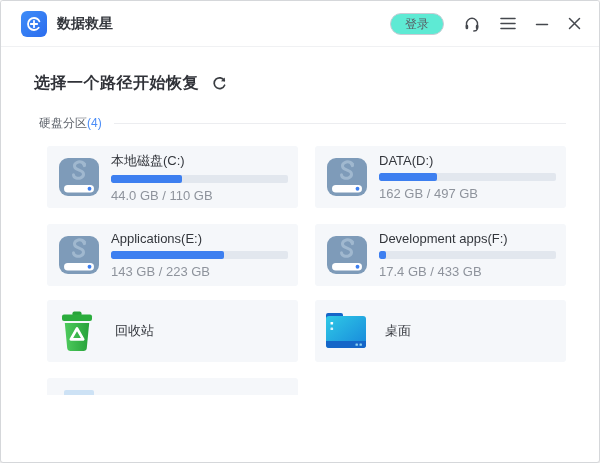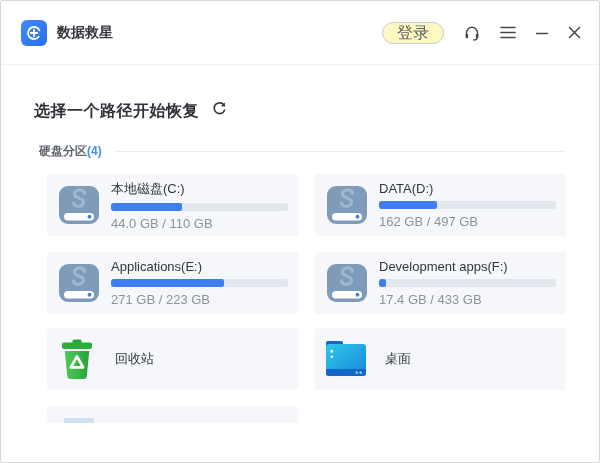--- a/index.html
+++ b/index.html
@@ -5,42 +5,42 @@
   * { margin:0; padding:0; box-sizing:border-box; }
   html,body { background:#fafafa; }
   body { font-family:"Liberation Sans","DejaVu Sans",sans-serif; }
   .window {
     position:relative; width:600px; height:463px; background:#fff;
     border:1px solid #d5d7da; border-radius:3px; overflow:hidden;
     box-shadow:0 2px 5px rgba(0,0,0,.12);
   }
   
   .titlebar {
-    height:64px; display:flex; align-items:center; padding:0 18px 0 20px;
+    height:46px; display:flex; align-items:center; padding:0 18px 0 20px;
     border-bottom:1px solid #f0f1f3; background:#fff;
   }
   .logo {
     width:26px; height:26px; border-radius:6px; flex:0 0 auto;
     background:linear-gradient(135deg,#3f8df8,#2b6cee);
     display:flex; align-items:center; justify-content:center;
   }
   .app-title { font-size:14px; font-weight:700; color:#33363c; margin-left:10px; }
   .tb-right { margin-left:auto; display:flex; align-items:center; gap:19px; }
   .login-btn {
     height:22px; padding:0 14px; border:1px solid #c8ccd4; border-radius:11px;
-    background:#fef9c3; font-size:16px; color:#5a5e66; line-height:20px; cursor:pointer;
+    background:#5eead4; font-size:12px; color:#5a5e66; line-height:20px; cursor:pointer;
     font-family:inherit;
   }
   .tb-icon { display:flex; align-items:center; justify-content:center; cursor:pointer; }
   
   .main { padding:20px 33px 0 33px; }
-  .page-heading-row { display:flex; align-items:flex-start; margin-top:16px; }
+  .page-heading-row { display:flex; align-items:center; margin-top:6px; }
   .page-heading { font-size:16px; font-weight:700; color:#303238; letter-spacing:.5px; }
   .refresh { margin-left:13px; display:flex; cursor:pointer; }
-  .section-head { display:flex; align-items:center; margin-top:21px; padding-left:5px;font-weight:bold; }
+  .section-head { display:flex; align-items:center; margin-top:21px; padding-left:5px; }
   .section-label { font-size:12px; color:#5f646c; white-space:nowrap; }
   .count-blue { color:#4a8cf7; }
   .count-orange { color:#f7a021; }
   .section-line { flex:1; height:1px; background:#ecedf0; margin-left:12px; }
   .grid {
     margin:14px 0 0 13px; display:grid; grid-template-columns:repeat(2,1fr);
     gap:16px 17px;
   }
   .card {
     background:#f5f7fa; border-radius:3px; height:62px; display:flex;
@@ -161,21 +161,21 @@
           <path d="M28.5 9.5 C28.5 6.2 24 5 20.8 6.6 C17.6 8.2 17.8 11.8 21 13.2 L25 15 C28.2 16.4 28.4 20 25.2 21.6 C22 23.2 17.5 22 17.5 18.7" stroke="#a0b8cf" stroke-width="3" fill="none" stroke-linecap="round"></path>
           <path d="M30.2 7.2 L28 11.4 L25.4 7.6 Z" fill="#a0b8cf"></path>
           <rect x="8" y="29" width="30" height="7.5" rx="3.75" fill="#ffffff"></rect>
           <circle cx="33.5" cy="32.75" r="1.9" fill="#3d7ff0"></circle>
         </svg>
         <div class="drive-info">
           <div class="drive-name">Applications(E:)</div>
           <div class="bar-track">
             <div class="bar-fill" style="width: 64%;"></div>
           </div>
-          <div class="drive-capacity">271 GB / 223 GB</div>
+          <div class="drive-capacity">143 GB / 223 GB</div>
         </div>
       </div>
 
       <div class="card">
         <svg width="46" height="42" viewBox="0 0 46 42">
           <rect x="3" y="2" width="40" height="38" rx="9" fill="#7e9bb9"></rect>
           <path d="M28.5 9.5 C28.5 6.2 24 5 20.8 6.6 C17.6 8.2 17.8 11.8 21 13.2 L25 15 C28.2 16.4 28.4 20 25.2 21.6 C22 23.2 17.5 22 17.5 18.7" stroke="#a0b8cf" stroke-width="3" fill="none" stroke-linecap="round"></path>
           <path d="M30.2 7.2 L28 11.4 L25.4 7.6 Z" fill="#a0b8cf"></path>
           <rect x="8" y="29" width="30" height="7.5" rx="3.75" fill="#ffffff"></rect>
           <circle cx="33.5" cy="32.75" r="1.9" fill="#3d7ff0"></circle>

